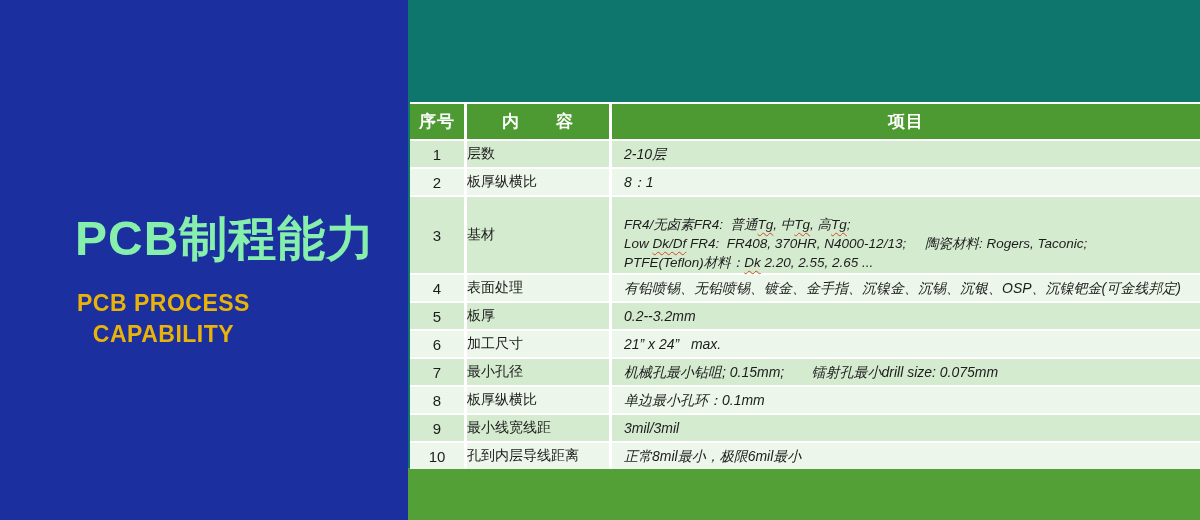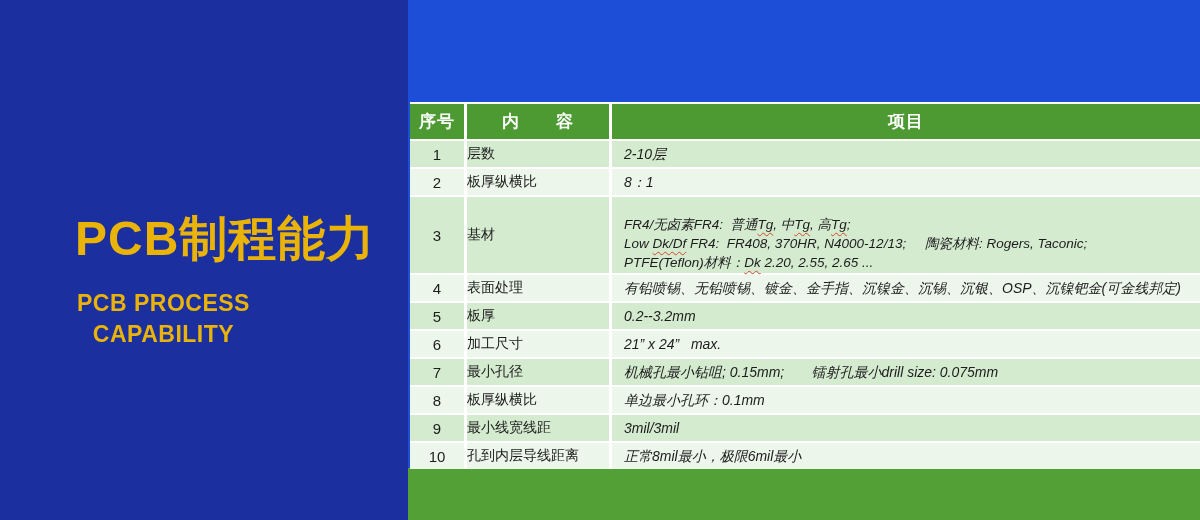--- a/index.html
+++ b/index.html
@@ -9,33 +9,33 @@
   }
   .stage { position: relative; width: 1200px; height: 520px; background: #53A037; }
 
   
   .left-panel {
     position: absolute; left: 0; top: 0; width: 408px; height: 520px;
     background: #1B2F9E;
   }
   .main-title {
     position: absolute; left: 75px; top: 212px;
-    color: #eab308; font-size: 48px; font-weight: bold;
+    color: #86efac; font-size: 48px; font-weight: bold;
     letter-spacing: 1px; line-height: 54px; white-space: nowrap;
   }
   .sub-title {
     position: absolute; left: 77px; top: 288px;
     color: #eab308; font-size: 23px; font-weight: bold;
     line-height: 31px; letter-spacing: 0.5px; text-align: center;
   }
 
   
   .right-panel {
     position: absolute; left: 408px; top: 0; width: 792px; height: 468px;
-    background: #1d4ed8;
+    background: #0f766e;
     text-align: right;
   }
   .pcb-table {
     position: absolute; left: 2px; top: 102px; width: 790px;
     background: #ffffff; padding-top: 2px;
     display: grid;
     grid-template-columns: 54px 142px 1fr;
     gap: 2px 3px;
   }
   .th {

